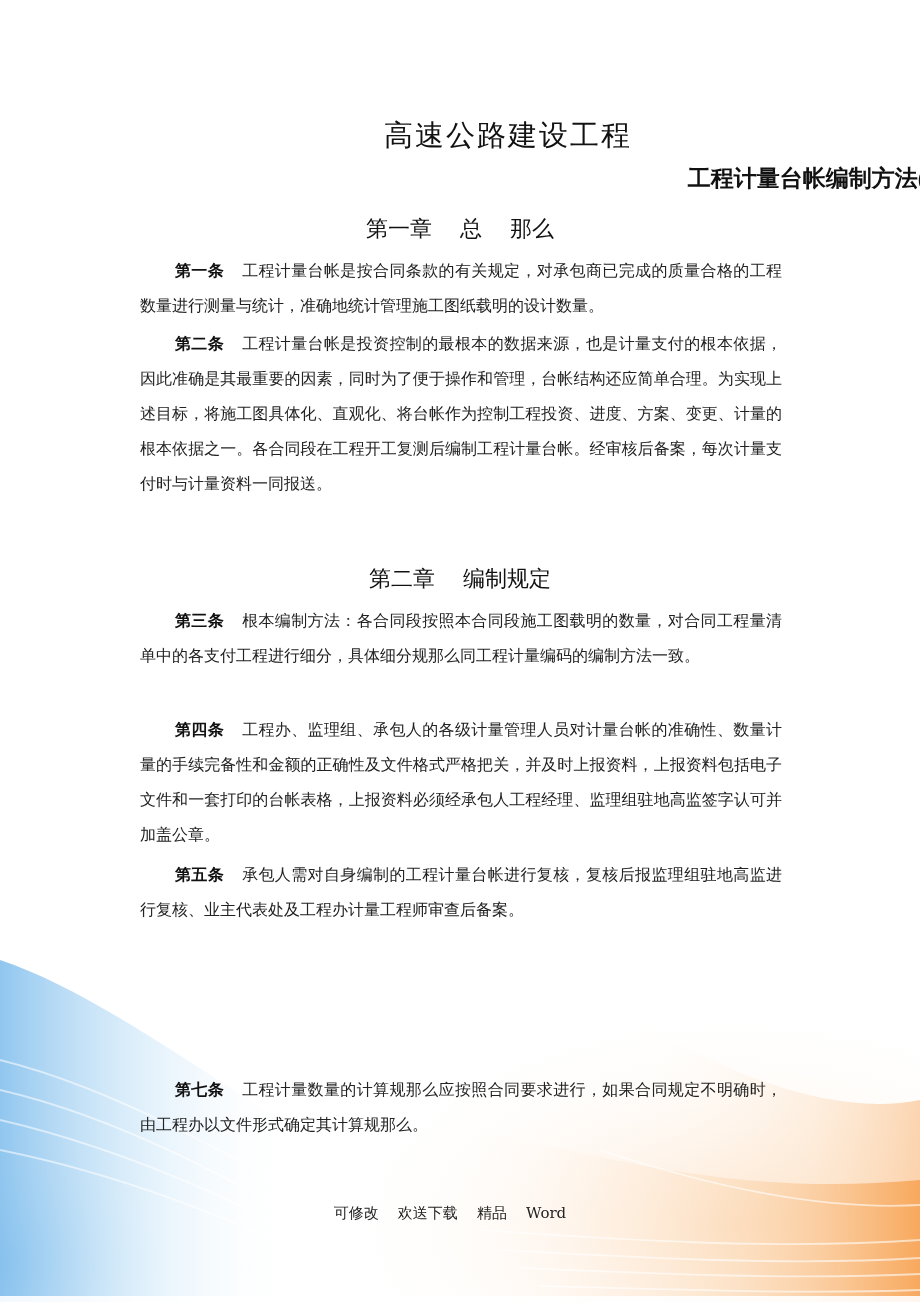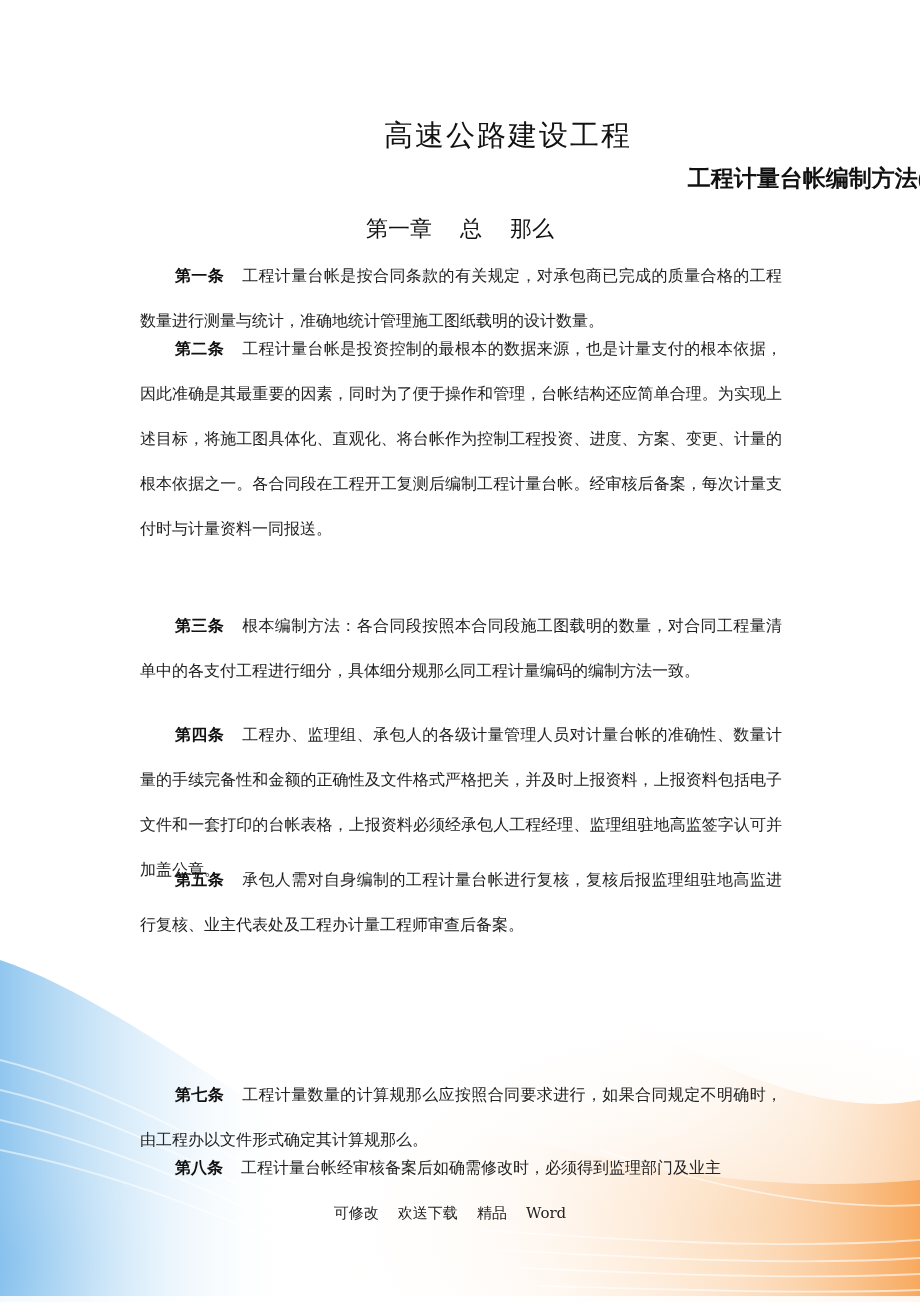--- a/index.html
+++ b/index.html
@@ -58,21 +58,21 @@
       font-weight: normal;
       font-size: 22px;
       color: #111;
       white-space: pre;
     }
     .article {
       position: absolute;
       left: 140px;
       width: 642px;
       font-size: 16px;
-      line-height: 45px;
+      line-height: 35px;
       text-indent: 35px;
       text-align: justify;
       color: #222;
       margin: 0;
     }
     .article .article-label {
       font-family: "DejaVu Sans", "Liberation Sans", sans-serif;
       font-weight: bold;
       color: #111;
       margin-right: 18px;
@@ -150,36 +150,34 @@
   <div class="chapter-title" style="top:214px;">第一章    总    那么</div>
 
   <p class="article" style="top:253px;">
     <span class="article-label">第一条</span><span>工程计量台帐是按合同条款的有关规定，对承包商已完成的质量合格的工程数量进行测量与统计，准确地统计管理施工图纸载明的设计数量。</span>
   </p>
 
   <p class="article" style="top:326px;">
     <span class="article-label">第二条</span><span>工程计量台帐是投资控制的最根本的数据来源，也是计量支付的根本依据，因此准确是其最重要的因素，同时为了便于操作和管理，台帐结构还应简单合理。为实现上述目标，将施工图具体化、直观化、将台帐作为控制工程投资、进度、方案、变更、计量的根本依据之一。各合同段在工程开工复测后编制工程计量台帐。经审核后备案，每次计量支付时与计量资料一同报送。</span>
   </p>
 
+  <div class="chapter-title" style="top:564px;">第二章    编制规定</div>
 
   <p class="article" style="top:712px;">
     <span class="article-label">第四条</span><span>工程办、监理组、承包人的各级计量管理人员对计量台帐的准确性、数量计量的手续完备性和金额的正确性及文件格式严格把关，并及时上报资料，上报资料包括电子文件和一套打印的台帐表格，上报资料必须经承包人工程经理、监理组驻地高监签字认可并加盖公章。</span>
   </p>
 
   <p class="article" style="top:603px;">
     <span class="article-label">第三条</span><span>根本编制方法：各合同段按照本合同段施工图载明的数量，对合同工程量清单中的各支付工程进行细分，具体细分规那么同工程计量编码的编制方法一致。</span>
   </p>
 
   <p class="article" style="top:857px;">
     <span class="article-label">第五条</span><span>承包人需对自身编制的工程计量台帐进行复核，复核后报监理组驻地高监进行复核、业主代表处及工程办计量工程师审查后备案。</span>
   </p>
 
 
   <p class="article" style="top:1072px;">
     <span class="article-label">第七条</span><span>工程计量数量的计算规那么应按照合同要求进行，如果合同规定不明确时，由工程办以文件形式确定其计算规那么。</span>
   </p>
 
-  <p class="article" style="top:1145px;">
-    <span class="article-label">第八条</span><span>工程计量台帐经审核备案后如确需修改时，必须得到监理部门及业主</span>
-  </p>
 
   <div class="footer">可修改    欢送下载    精品    Word</div>
 </div>
 
 </body></html>

